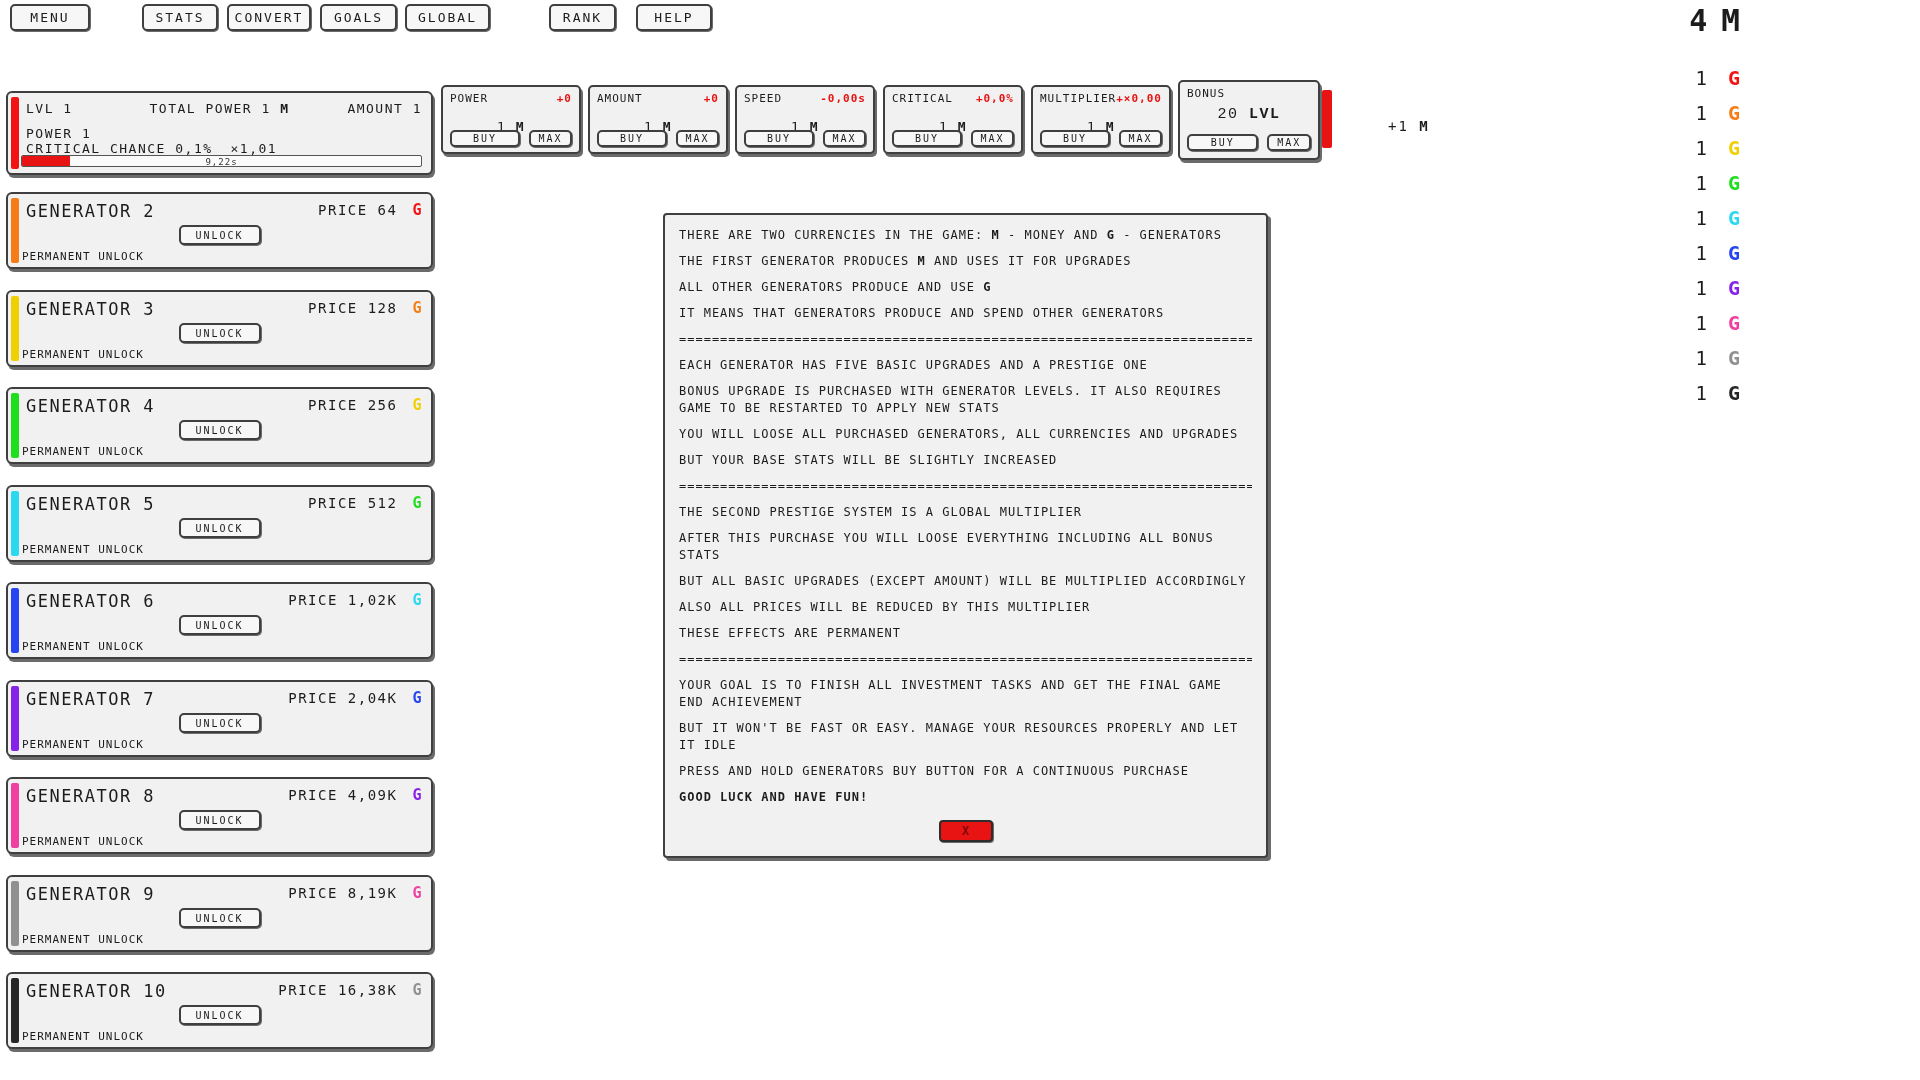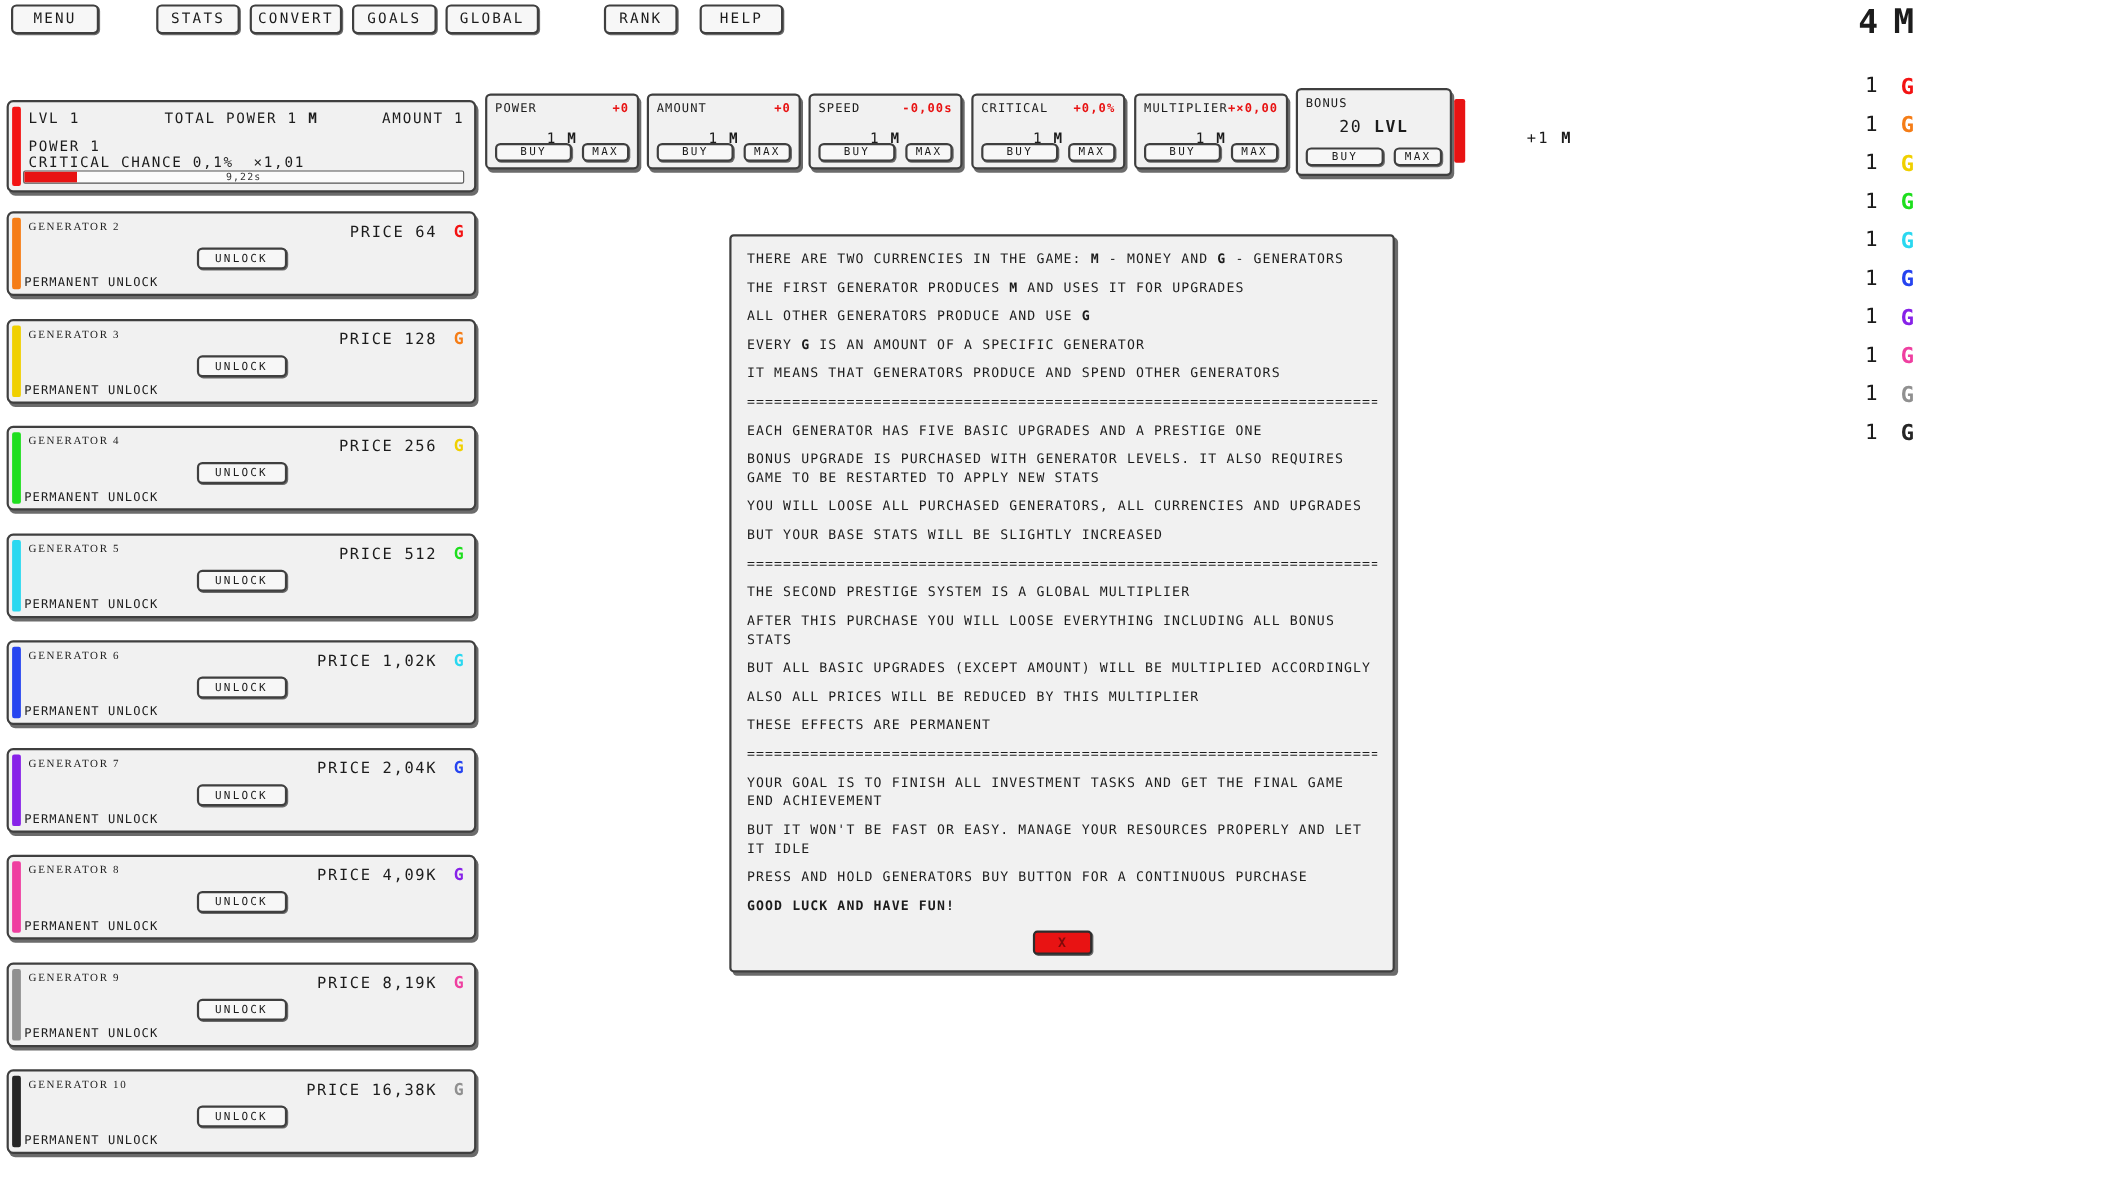--- a/index.html
+++ b/index.html
@@ -48,30 +48,30 @@
 
   
   .upgrade { top:85px; width:140px; height:69px; border-radius:5px; }
   .u-head { display:flex; justify-content:space-between; padding:5px 7px 0 7px; font-size:11px; letter-spacing:1px; }
   .u-delta { color:#e81313; font-weight:600; }
   .u-cost { text-align:center; font-size:13px; letter-spacing:1.5px; margin-top:14px; }
   .u-btns { position:absolute; left:7px; right:7px; bottom:5px; display:flex; gap:9px; }
   .u-btns .buy { flex:1.7; height:17px; font-size:10px; line-height:13px; }
   .u-btns .max { flex:1; height:17px; font-size:10px; line-height:13px; }
   #bonus-panel { left:1178px; top:80px; width:142px; height:80px; }
-  #bonus-panel .u-cost { font-size:15px; margin-top:6px; }
+  #bonus-panel .u-cost { font-size:15px; margin-top:6px;font-family:Liberation Mono, monospace; }
   #bonus-panel .u-btns { bottom:7px; }
   #bonus-bar { position:absolute; left:1322px; top:90px; width:10px; height:58px; background:#e81313; border-radius:2px; }
 
   #gain-popup { position:absolute; left:1388px; top:118px; font-size:14px; letter-spacing:2px; }
 
   
   .gen-card { left:6px; width:427px; height:77px; }
   .gen-head { display:flex; justify-content:space-between; padding:7px 8px 0 18px; }
-  .gen-title { font-size:10px; letter-spacing:1.5px;font-family:Liberation Serif, serif; }
+  .gen-title { font-size:17px; letter-spacing:1.5px; }
   .gen-price { font-size:14px; letter-spacing:1.5px; display:flex; gap:15px; align-items:baseline; }
   .price-cur { font-weight:800; font-size:15px; }
   .btn.unlock { position:absolute; left:50%; transform:translateX(-50%); top:31px; width:82px; height:20px; font-size:10px; line-height:15px; }
   .gen-note { position:absolute; left:14px; bottom:4px; font-size:11px; letter-spacing:1px; }
 
   
   #help-dialog { left:663px; top:213px; width:605px; border-radius:4px; padding:12px 14px 12px 14px; box-shadow:3px 3px 0 0 #6b6b6b; }
   .dlg-line { font-size:12px; letter-spacing:1px; line-height:17px; margin-bottom:9px; }
   .dlg-line b { font-weight:800; }
   .sep { font-size:12px; letter-spacing:1px; line-height:17px; margin-bottom:9px; white-space:nowrap; overflow:hidden; }
@@ -358,21 +358,20 @@
     <button class="btn unlock">UNLOCK</button>
     <div class="gen-note">PERMANENT UNLOCK</div>
   </div>
 </div>
 
   <div class="panel" id="help-dialog">
     <div id="dialog-body">
         <div class="dlg-line"><span>THERE ARE TWO CURRENCIES IN THE GAME: </span><b>M</b><span> - MONEY AND </span><b>G</b><span> - GENERATORS</span></div>
         <div class="dlg-line"><span>THE FIRST GENERATOR PRODUCES </span><b>M</b><span> AND USES IT FOR UPGRADES</span></div>
         <div class="dlg-line"><span>ALL OTHER GENERATORS PRODUCE AND USE </span><b>G</b></div>
-        <div class="dlg-line"><span>EVERY </span><b>G</b><span> IS AN AMOUNT OF A SPECIFIC GENERATOR</span></div>
         <div class="dlg-line"><span>IT MEANS THAT GENERATORS PRODUCE AND SPEND OTHER GENERATORS</span></div>
         <div class="sep">========================================================================</div>
         <div class="dlg-line"><span>EACH GENERATOR HAS FIVE BASIC UPGRADES AND A PRESTIGE ONE</span></div>
         <div class="dlg-line"><span>BONUS UPGRADE IS PURCHASED WITH GENERATOR LEVELS. IT ALSO REQUIRES GAME TO BE RESTARTED TO APPLY NEW STATS</span></div>
         <div class="dlg-line"><span>YOU WILL LOOSE ALL PURCHASED GENERATORS, ALL CURRENCIES AND UPGRADES</span></div>
         <div class="dlg-line"><span>BUT YOUR BASE STATS WILL BE SLIGHTLY INCREASED</span></div>
         <div class="sep">========================================================================</div>
         <div class="dlg-line"><span>THE SECOND PRESTIGE SYSTEM IS A GLOBAL MULTIPLIER</span></div>
         <div class="dlg-line"><span>AFTER THIS PURCHASE YOU WILL LOOSE EVERYTHING INCLUDING ALL BONUS STATS</span></div>
         <div class="dlg-line"><span>BUT ALL BASIC UPGRADES (EXCEPT AMOUNT) WILL BE MULTIPLIED ACCORDINGLY</span></div>

